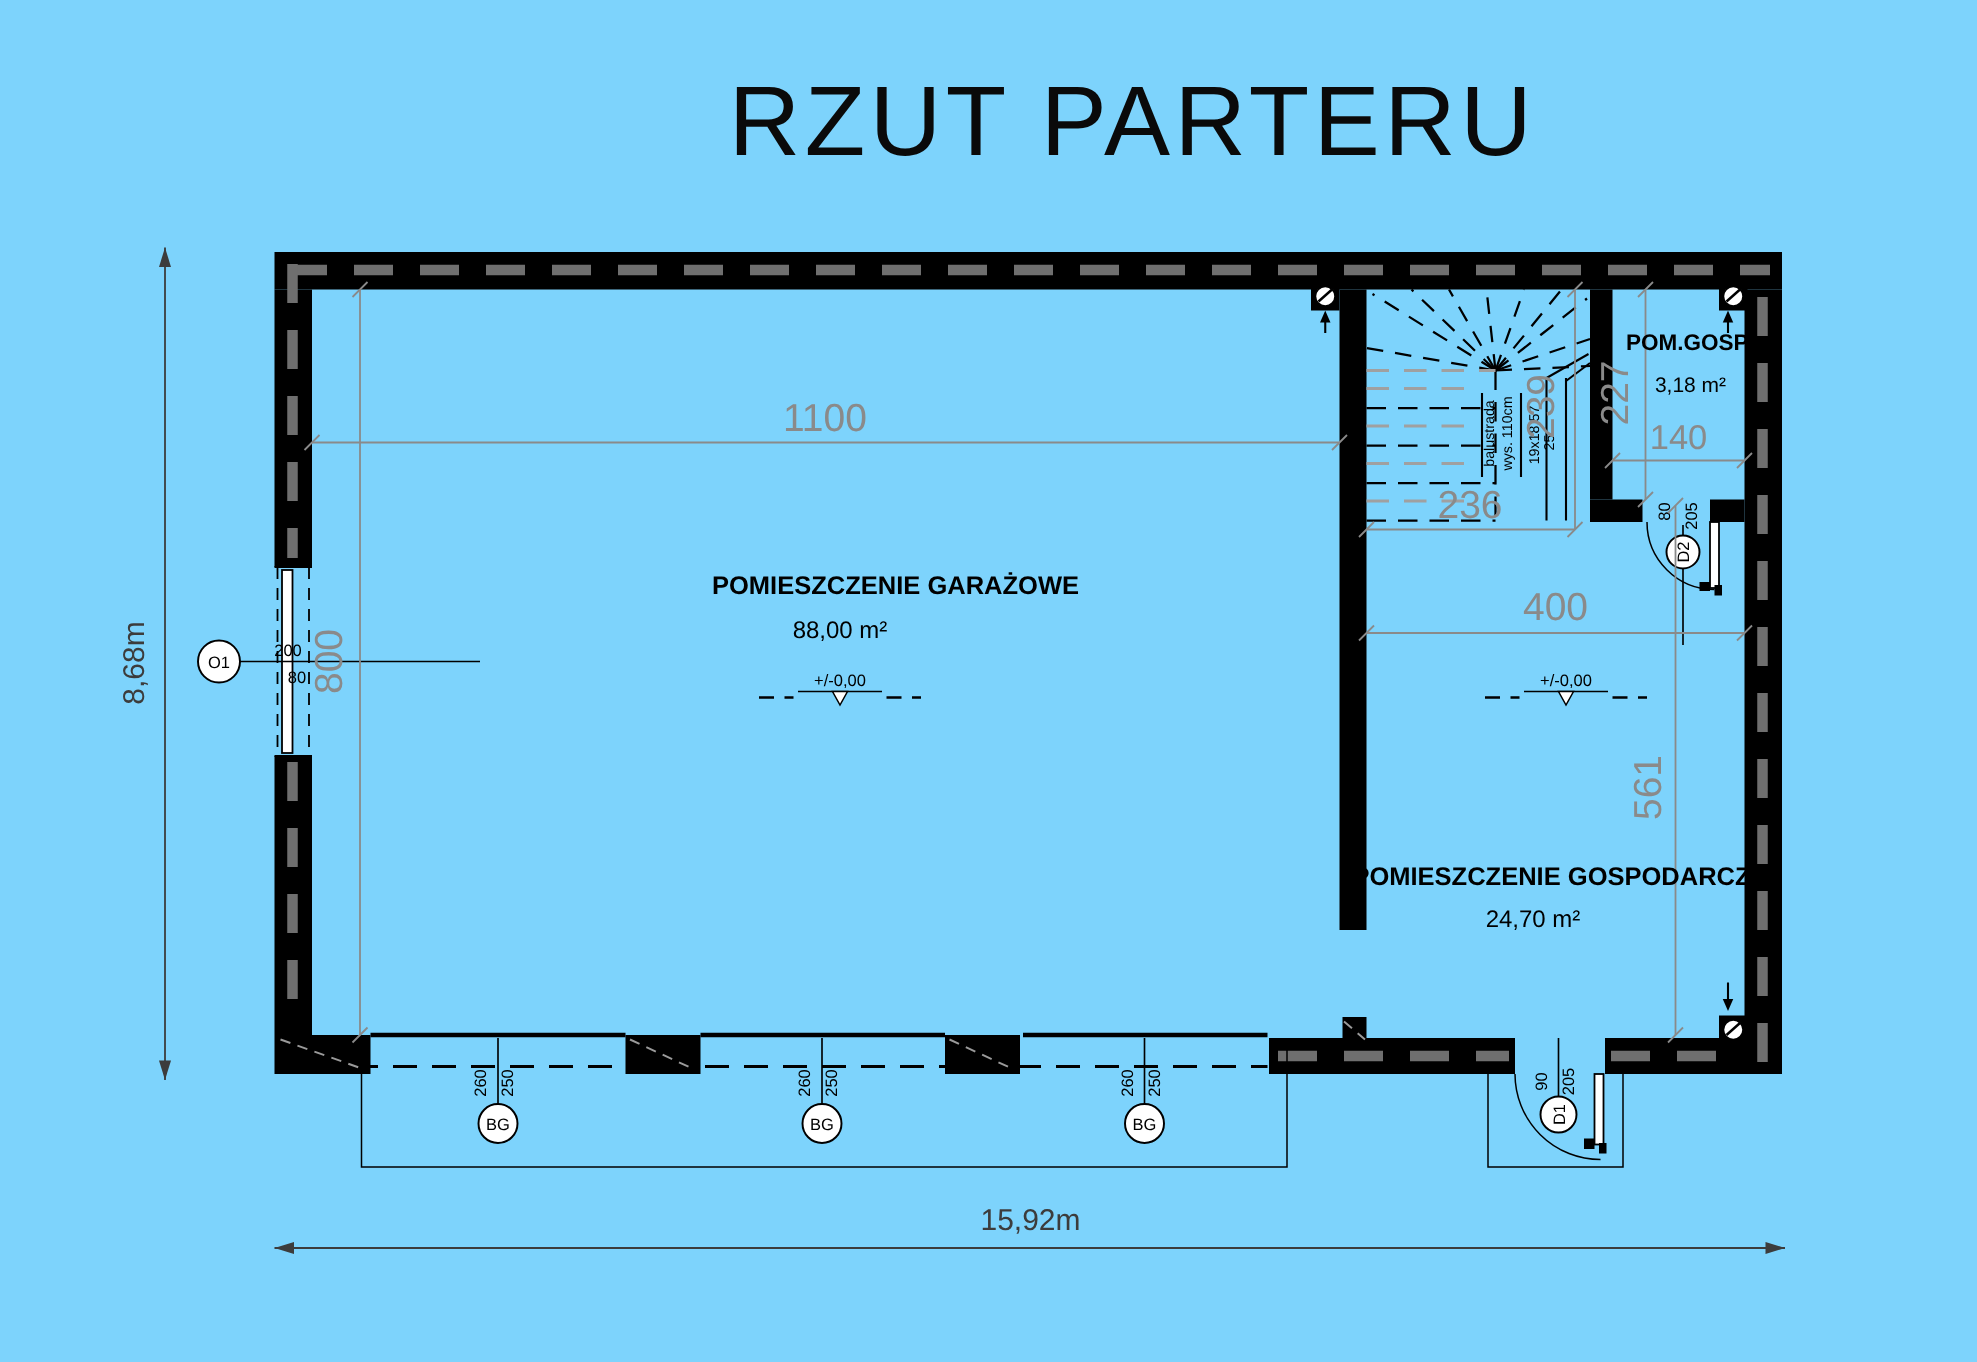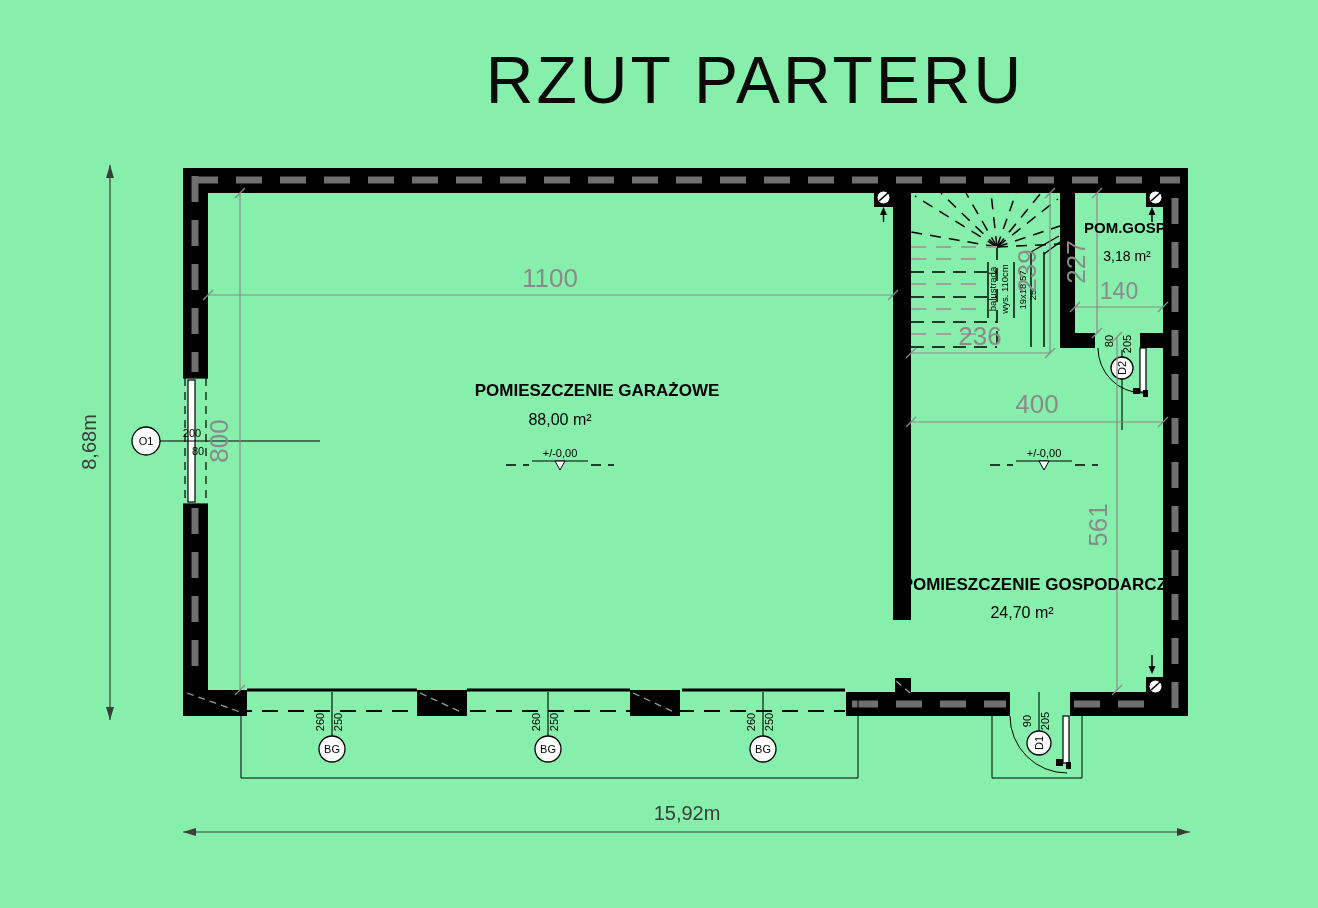--- a/index.html
+++ b/index.html
@@ -1,16 +1,16 @@
 <!DOCTYPE html>
 <html><head>
 <meta charset="utf-8">
 <style>
   html,body{margin:0;padding:0;background:#ffffff;}
-  .page{position:relative;width:1318px;height:908px;background:#86efac;overflow:hidden;
+  .page{position:relative;width:1318px;height:908px;background:#7dd3fc;overflow:hidden;
         font-family:"Liberation Sans", sans-serif;}
   svg text{font-family:"Liberation Sans", sans-serif;}
   .title-text{font-size:66px;letter-spacing:3px;fill:#0a0a0a;}
   .room-name{font-size:17px;font-weight:bold;fill:#000;}
   .room-area{font-size:16px;fill:#000;}
   .dim-gray{font-size:26px;fill:#8a8a8a;}
   .dim-gray-sm{font-size:23px;fill:#8a8a8a;}
   .dim-outer{font-size:20px;fill:#3c3c3c;}
   .marker-text{font-size:11px;fill:#000;}
   .stair-text{font-size:9.5px;fill:#000;}

